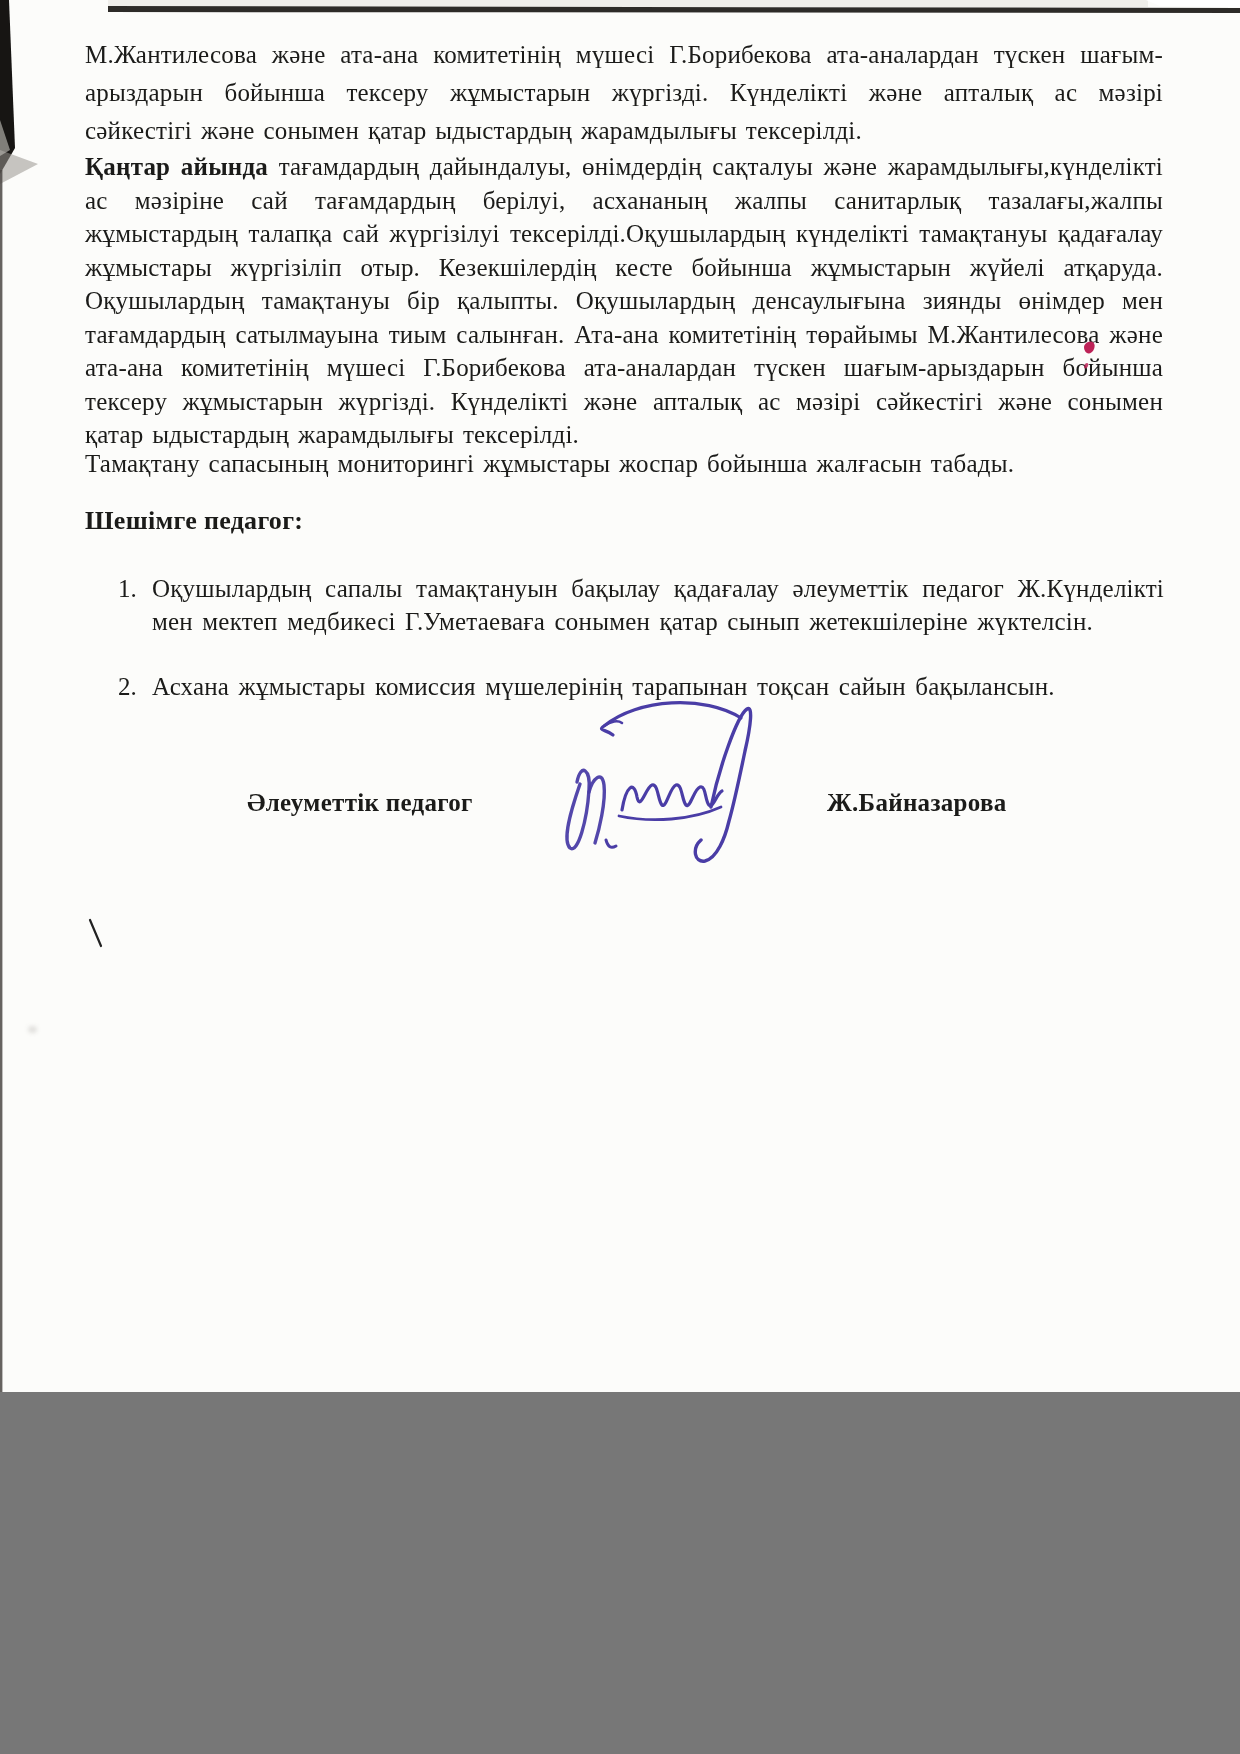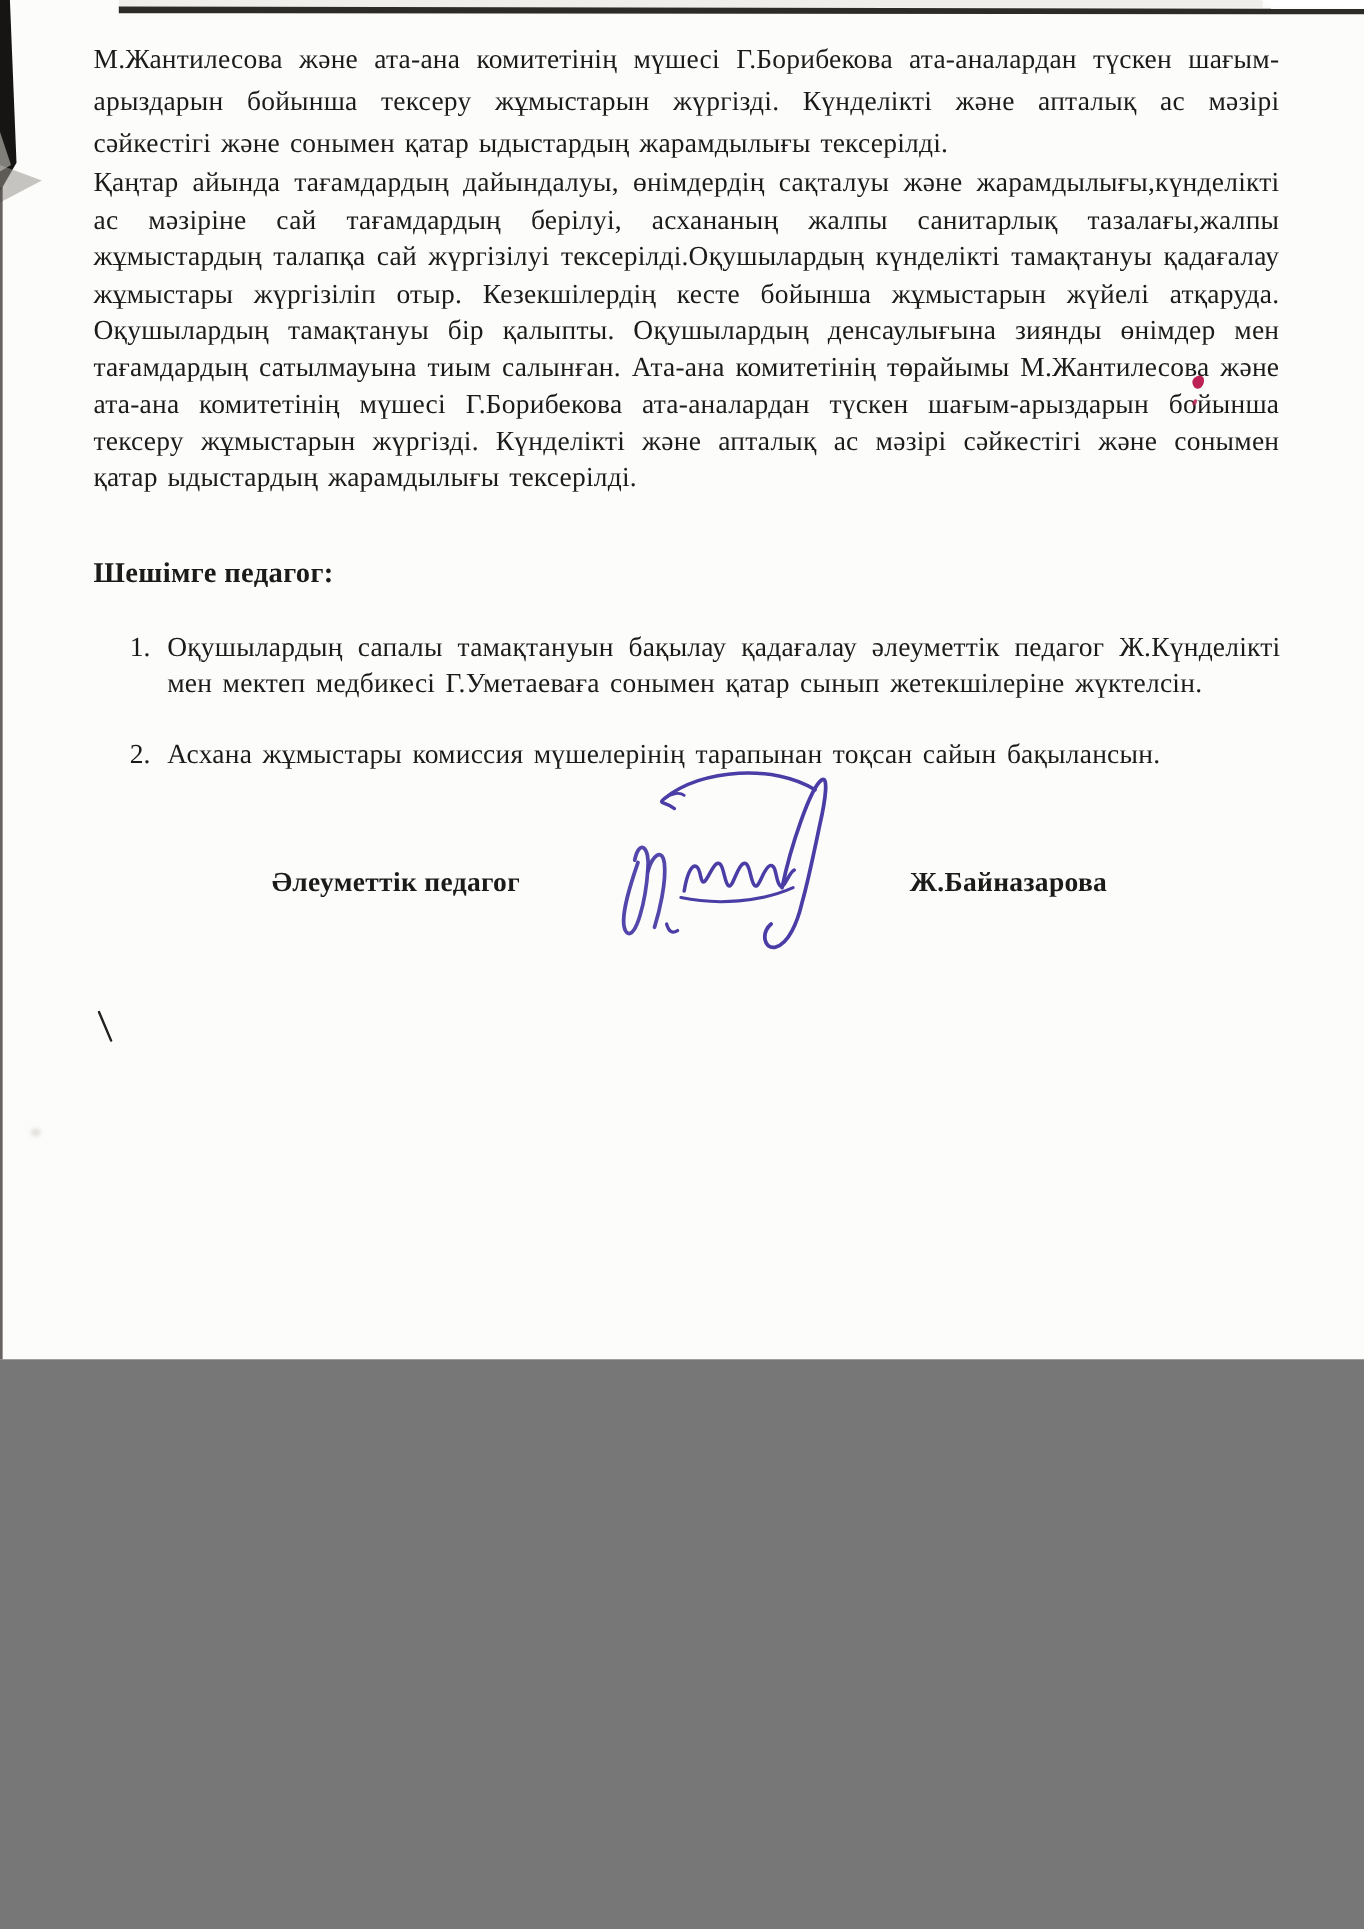--- a/index.html
+++ b/index.html
@@ -1,37 +1,37 @@
 <!DOCTYPE html>
 <html><head>
 <meta charset="utf-8">
 <style>
   html, body { margin: 0; padding: 0; background: #777; }
   .page {
     position: relative;
     width: 1240px;
-    height: 1236px;
+    height: 1392px;
     margin: 0 auto;
     background: #fcfcfa;
     overflow: hidden;
     font-family: "Liberation Serif", "DejaVu Serif", serif;
     color: #1b1b19;
   }
   .bodytext {
     position: absolute;
     text-align: justify;
     font-size: 25px;
     letter-spacing: 0.2px;
     word-spacing: 2.5px;
   }
   .bodytext p { margin: 0; }
   #para1 { left: 85px; top: 36px; width: 1078px; line-height: 38px; }
   #para2 { left: 85px; top: 150px; width: 1078px; line-height: 33.5px; }
   #para3 { left: 85px; top: 447px; width: 1078px; line-height: 33px; text-align: left; }
-  .lead-bold { font-weight: normal; }
+  .lead-bold { font-weight: bold; }
   #heading {
     position: absolute; left: 85px; top: 506px;
     font-size: 26px; font-weight: bold; letter-spacing: 0.3px;
   }
   .list-item { position: absolute; }
   .list-marker {
     position: absolute; left: 118px; width: 30px;
     font-size: 25px; line-height: 33px;
   }
   .list-text {
@@ -70,20 +70,23 @@
 <div class="page">
 
   <div class="bodytext" id="para1">
     <p>М.Жантилесова және  ата-ана  комитетінің мүшесі Г.Борибекова ата-аналардан түскен шағым-арыздарын бойынша тексеру жұмыстарын жүргізді. Күнделікті және апталық ас мәзірі сәйкестігі және сонымен қатар ыдыстардың жарамдылығы тексерілді.</p>
   </div>
 
   <div class="bodytext" id="para2">
     <p><span class="lead-bold">Қаңтар айында</span><span> тағамдардың дайындалуы, өнімдердің сақталуы және жарамдылығы,күнделікті ас мәзіріне сай тағамдардың берілуі,  асхананың жалпы санитарлық тазалағы,жалпы жұмыстардың талапқа сай жүргізілуі тексерілді.Оқушылардың күнделікті тамақтануы қадағалау жұмыстары жүргізіліп отыр. Кезекшілердің кесте бойынша жұмыстарын жүйелі атқаруда. Оқушылардың тамақтануы бір қалыпты. Оқушылардың денсаулығына зиянды өнімдер мен тағамдардың сатылмауына тиым салынған. Ата-ана комитетінің төрайымы М.Жантилесова және  ата-ана комитетінің мүшесі Г.Борибекова ата-аналардан түскен шағым-арыздарын бойынша тексеру жұмыстарын жүргізді. Күнделікті және апталық ас мәзірі сәйкестігі және сонымен қатар ыдыстардың жарамдылығы тексерілді.</span></p>
   </div>
 
+  <div class="bodytext" id="para3">
+    <p>Тамақтану сапасының мониторингі жұмыстары жоспар бойынша жалғасын табады.</p>
+  </div>
 
   <div id="heading">Шешімге педагог:</div>
 
   <div class="list-item" id="item1">
     <div class="list-marker">1.</div>
     <div class="list-text">Оқушылардың  сапалы тамақтануын бақылау қадағалау әлеуметтік педагог Ж.Күнделікті мен мектеп медбикесі Г.Уметаеваға сонымен қатар  сынып жетекшілеріне жүктелсін.</div>
   </div>
   <div class="list-item" id="item2">
     <div class="list-marker">2.</div>
     <div class="list-text">Асхана жұмыстары  комиссия мүшелерінің  тарапынан тоқсан сайын  бақылансын.</div>

